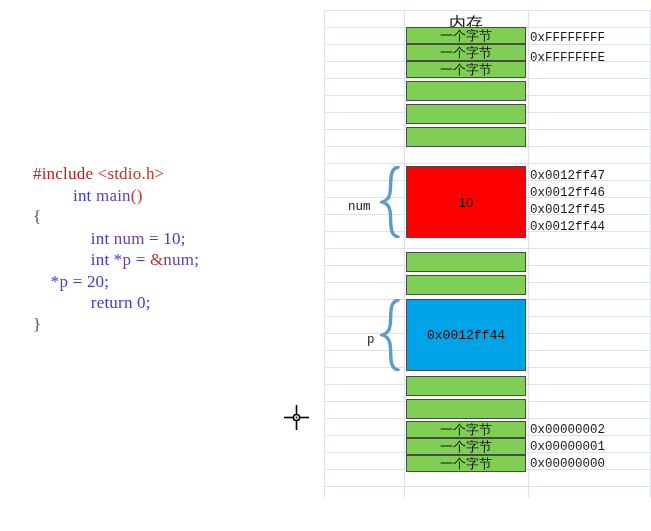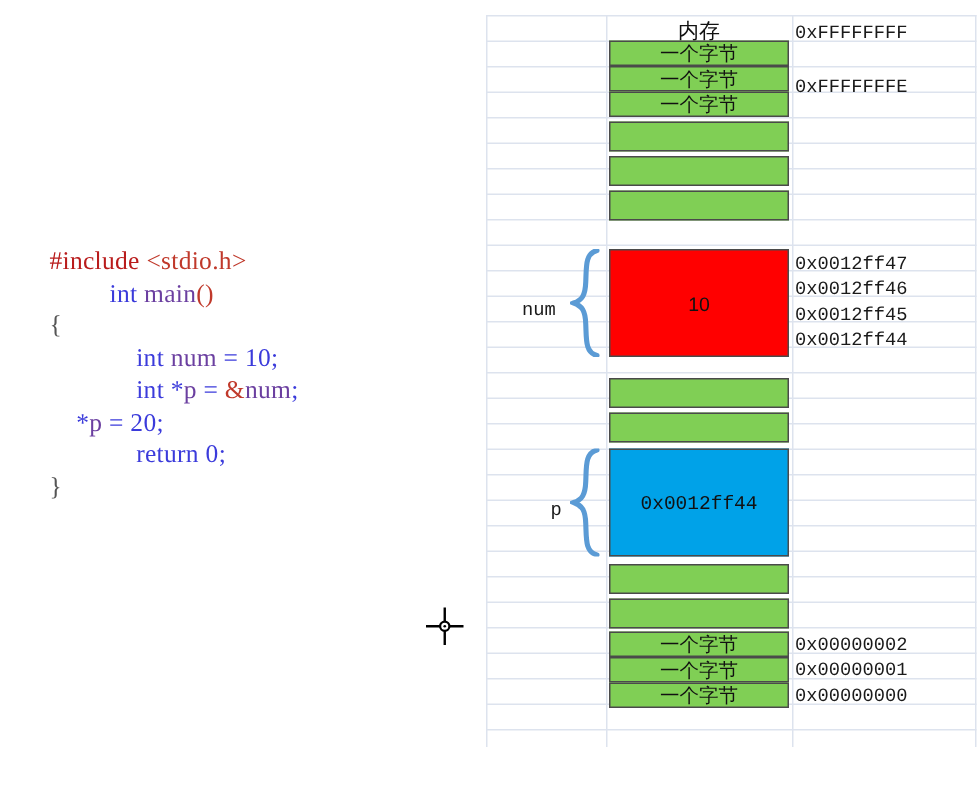--- a/index.html
+++ b/index.html
@@ -53,21 +53,21 @@
   .memcell.val{
     font-family:"Liberation Mono", monospace;
     font-size:13px;
   }
 
   
   #mem-header{
     position:absolute;left:82px;width:120px;
     text-align:center;
     font-family:"Liberation Sans", sans-serif;
-    font-size:14px;color:#111;
+    font-size:17px;color:#111;
   }
 
   
   .addr{
     position:absolute;left:206px;
     font-family:"Liberation Mono", monospace;
     font-size:12.5px;color:#1a1a1a;
     white-space:nowrap;
     line-height:1;
   }
@@ -147,21 +147,21 @@
       <div class="memcell green" style="top: 252px; height: 20px;"></div>
       <div class="memcell green" style="top: 275px; height: 20px;"></div>
       <div class="memcell blue val" style="top: 299px; height: 72px;">0x0012ff44</div>
       <div class="memcell green" style="top: 376px; height: 20px;"></div>
       <div class="memcell green" style="top: 399px; height: 20px;"></div>
       <div class="memcell green" style="top: 421px; height: 17px;">一个字节</div>
       <div class="memcell green" style="top: 438px; height: 17px;">一个字节</div>
       <div class="memcell green" style="top: 455px; height: 17px;">一个字节</div>
     </div>
   <div id="addr-list">
-      <div class="addr" style="top: 16px; font-family: Liberation Mono, monospace;">0xFFFFFFFF</div>
+      <div class="addr" style="top: 32px; font-family: Liberation Mono, monospace;">0xFFFFFFFF</div>
       <div class="addr" style="top: 52px;">0xFFFFFFFE</div>
       <div class="addr" style="top: 170px;">0x0012ff47</div>
       <div class="addr" style="top: 187px;">0x0012ff46</div>
       <div class="addr" style="top: 204px;">0x0012ff45</div>
       <div class="addr" style="top: 221px;">0x0012ff44</div>
       <div class="addr" style="top: 424px;">0x00000002</div>
       <div class="addr" style="top: 441px;">0x00000001</div>
       <div class="addr" style="top: 458px;">0x00000000</div>
     </div>
   <div id="brace-list">

